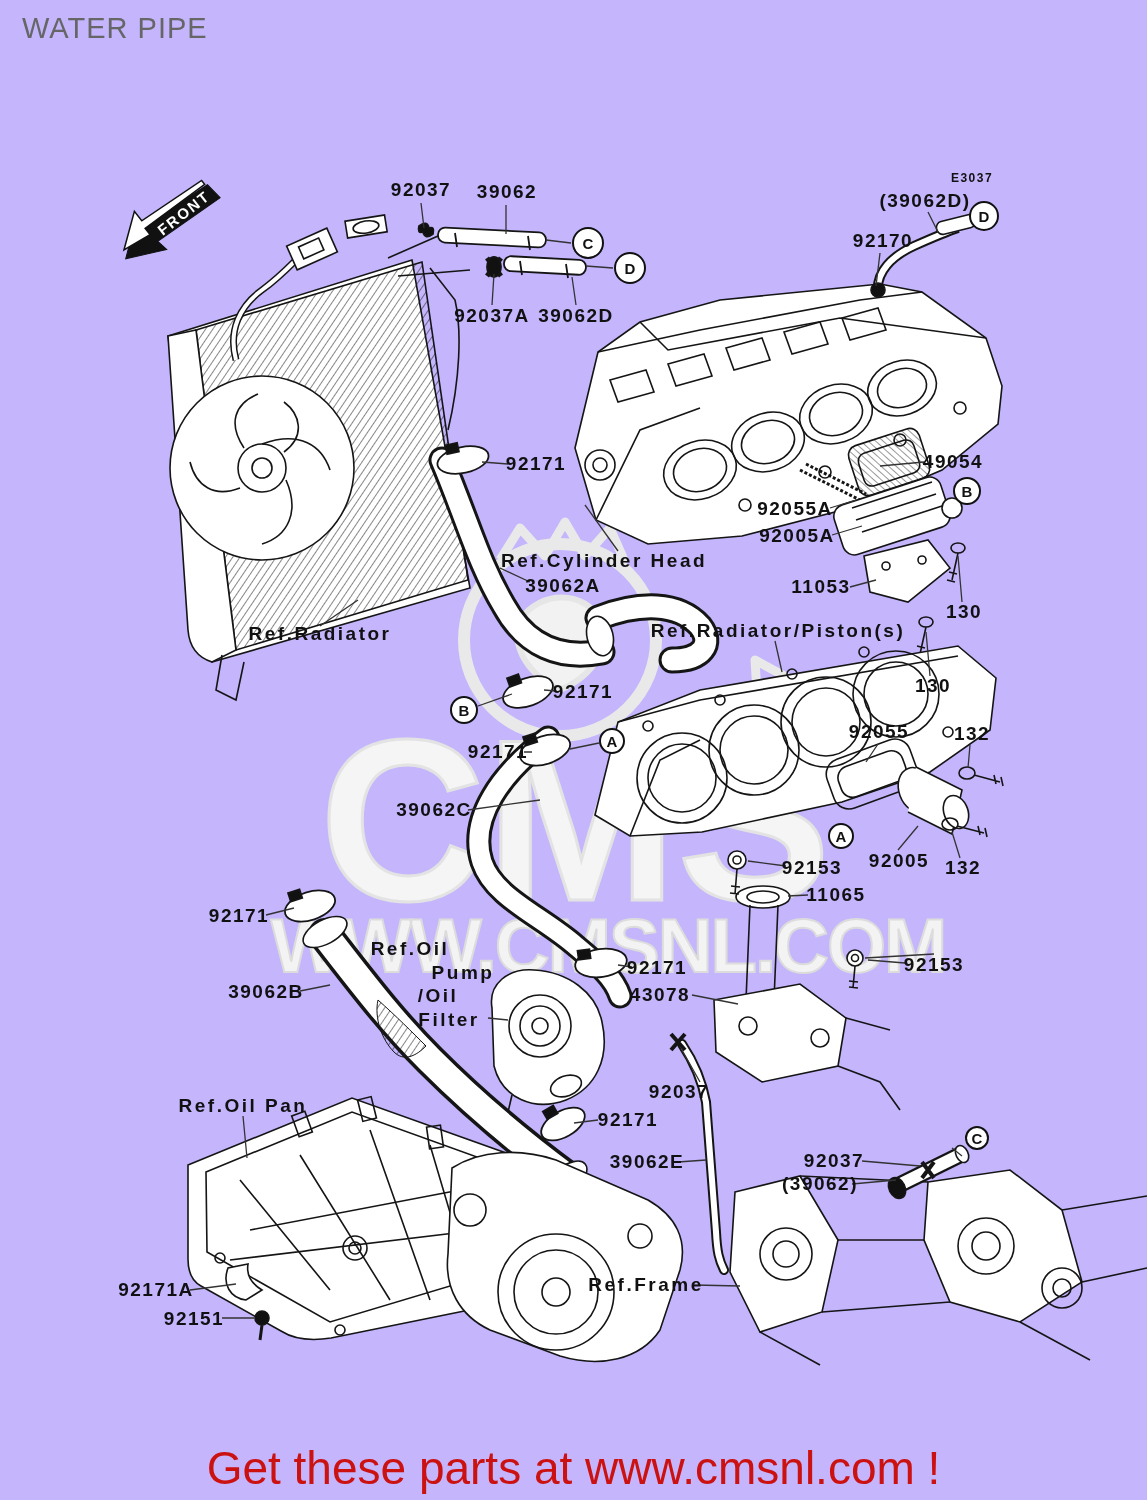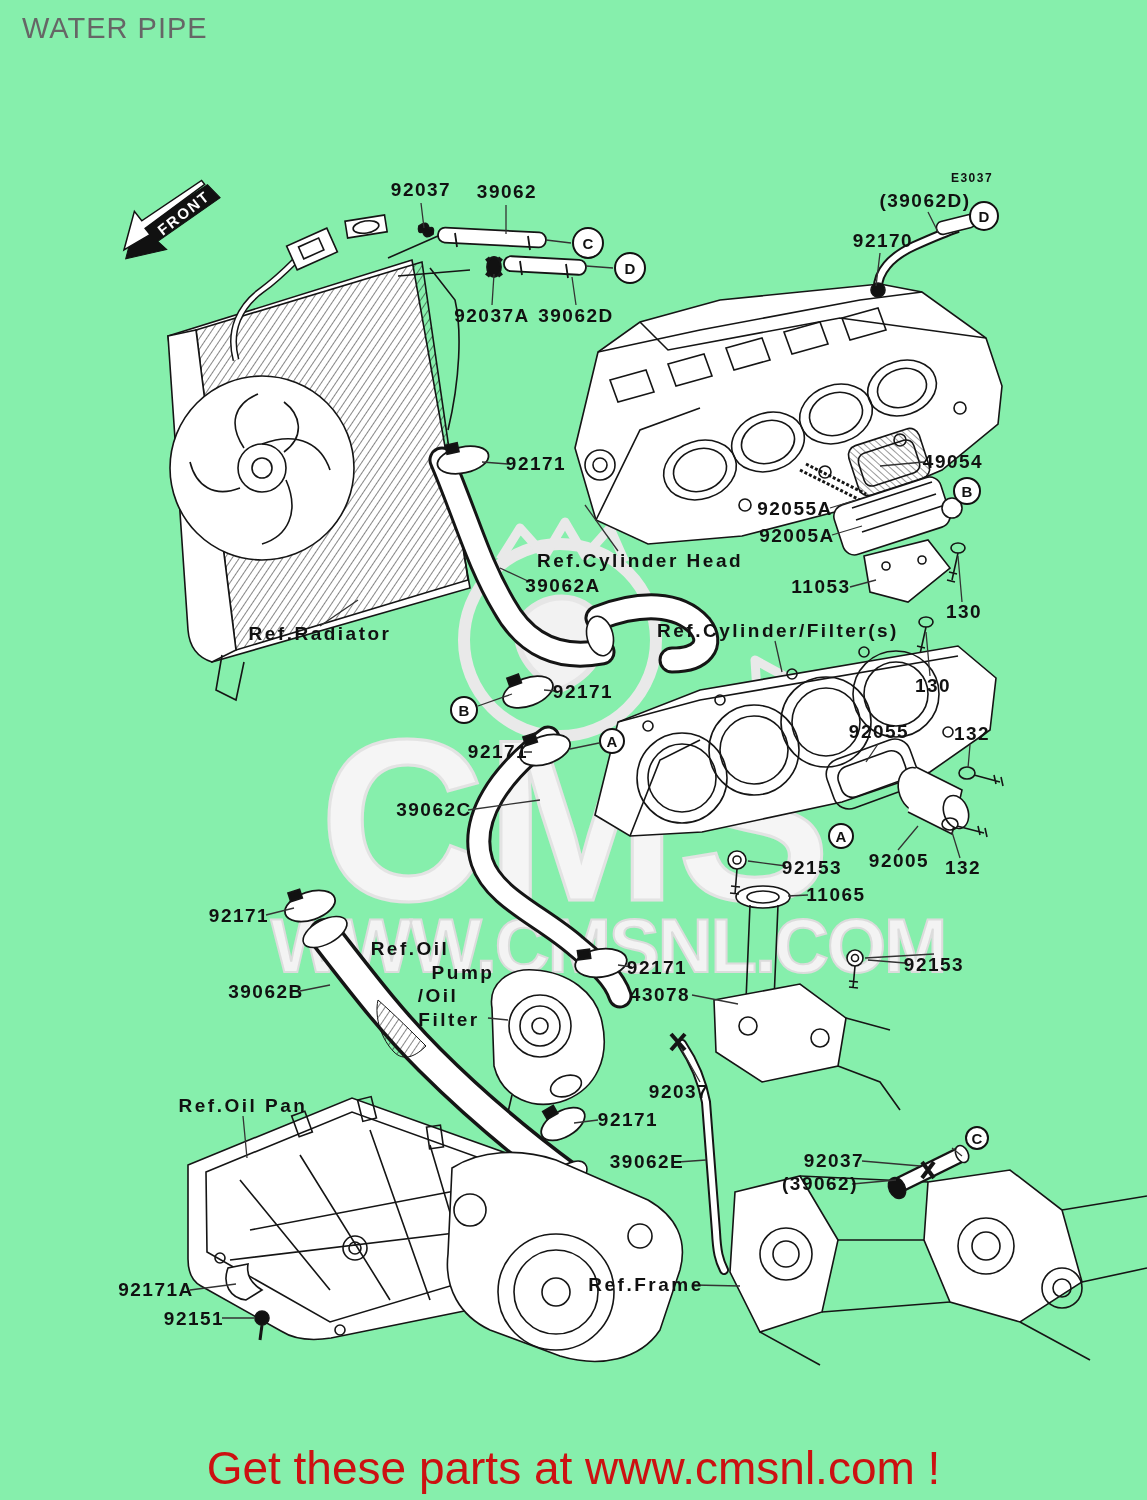--- a/index.html
+++ b/index.html
@@ -1,16 +1,16 @@
 <!DOCTYPE html>
 <html><head>
 <meta charset="utf-8">
 <style>
   html,body{margin:0;padding:0;background:#fff;}
-  .page{position:relative;width:1147px;height:1500px;background:#86efac;overflow:hidden;
+  .page{position:relative;width:1147px;height:1500px;background:#c4b5fd;overflow:hidden;
         font-family:"Liberation Sans",sans-serif;}
   .page-title{position:absolute;left:22px;top:12px;font-size:29px;letter-spacing:1px;
         color:#666;font-family:"Liberation Sans",sans-serif;}
   .art{position:absolute;left:0;top:0;}
   .label-layer{position:absolute;left:0;top:0;width:100%;height:100%;}
   .plabel{position:absolute;transform:translate(-50%,-50%);white-space:nowrap;
         font-family:"Liberation Sans",sans-serif;font-weight:bold;font-size:19px;
         letter-spacing:1.5px;color:#111;}
   .plabel.ref{letter-spacing:2.5px;}
   .connector{position:absolute;transform:translate(-50%,-50%);border:2.5px solid #111;
@@ -309,24 +309,24 @@
 
   <div class="label-layer">
       <div class="plabel" style="left: 972px; top: 178px; font-size: 12px;">E3037</div>
       <div class="plabel" style="left: 421px; top: 190px;">92037</div>
       <div class="plabel" style="left: 507px; top: 192px;">39062</div>
       <div class="plabel" style="left: 925px; top: 201px;">(39062D)</div>
       <div class="plabel" style="left: 883px; top: 241px;">92170</div>
       <div class="plabel" style="left: 492px; top: 316px;">92037A</div>
       <div class="plabel" style="left: 576px; top: 316px;">39062D</div>
       <div class="plabel" style="left: 536px; top: 464px;">92171</div>
-      <div class="plabel ref" style="left: 640px; top: 561px;">Ref.Cylinder Head</div>
+      <div class="plabel ref" style="left: 604px; top: 561px;">Ref.Cylinder Head</div>
       <div class="plabel" style="left: 563px; top: 586px;">39062A</div>
       <div class="plabel ref" style="left: 320px; top: 634px;">Ref.Radiator</div>
-      <div class="plabel ref" style="left: 778px; top: 631px;">Ref.Cylinder/Filter(s)</div>
+      <div class="plabel ref" style="left: 778px; top: 631px;">Ref.Radiator/Piston(s)</div>
       <div class="plabel" style="left: 953px; top: 462px;">49054</div>
       <div class="plabel" style="left: 795px; top: 509px;">92055A</div>
       <div class="plabel" style="left: 797px; top: 536px;">92005A</div>
       <div class="plabel" style="left: 821px; top: 587px;">11053</div>
       <div class="plabel" style="left: 964px; top: 612px;">130</div>
       <div class="plabel" style="left: 933px; top: 686px;">130</div>
       <div class="plabel" style="left: 583px; top: 692px;">92171</div>
       <div class="plabel" style="left: 498px; top: 752px;">92171</div>
       <div class="plabel" style="left: 434px; top: 810px;">39062C</div>
       <div class="plabel" style="left: 879px; top: 732px;">92055</div>

